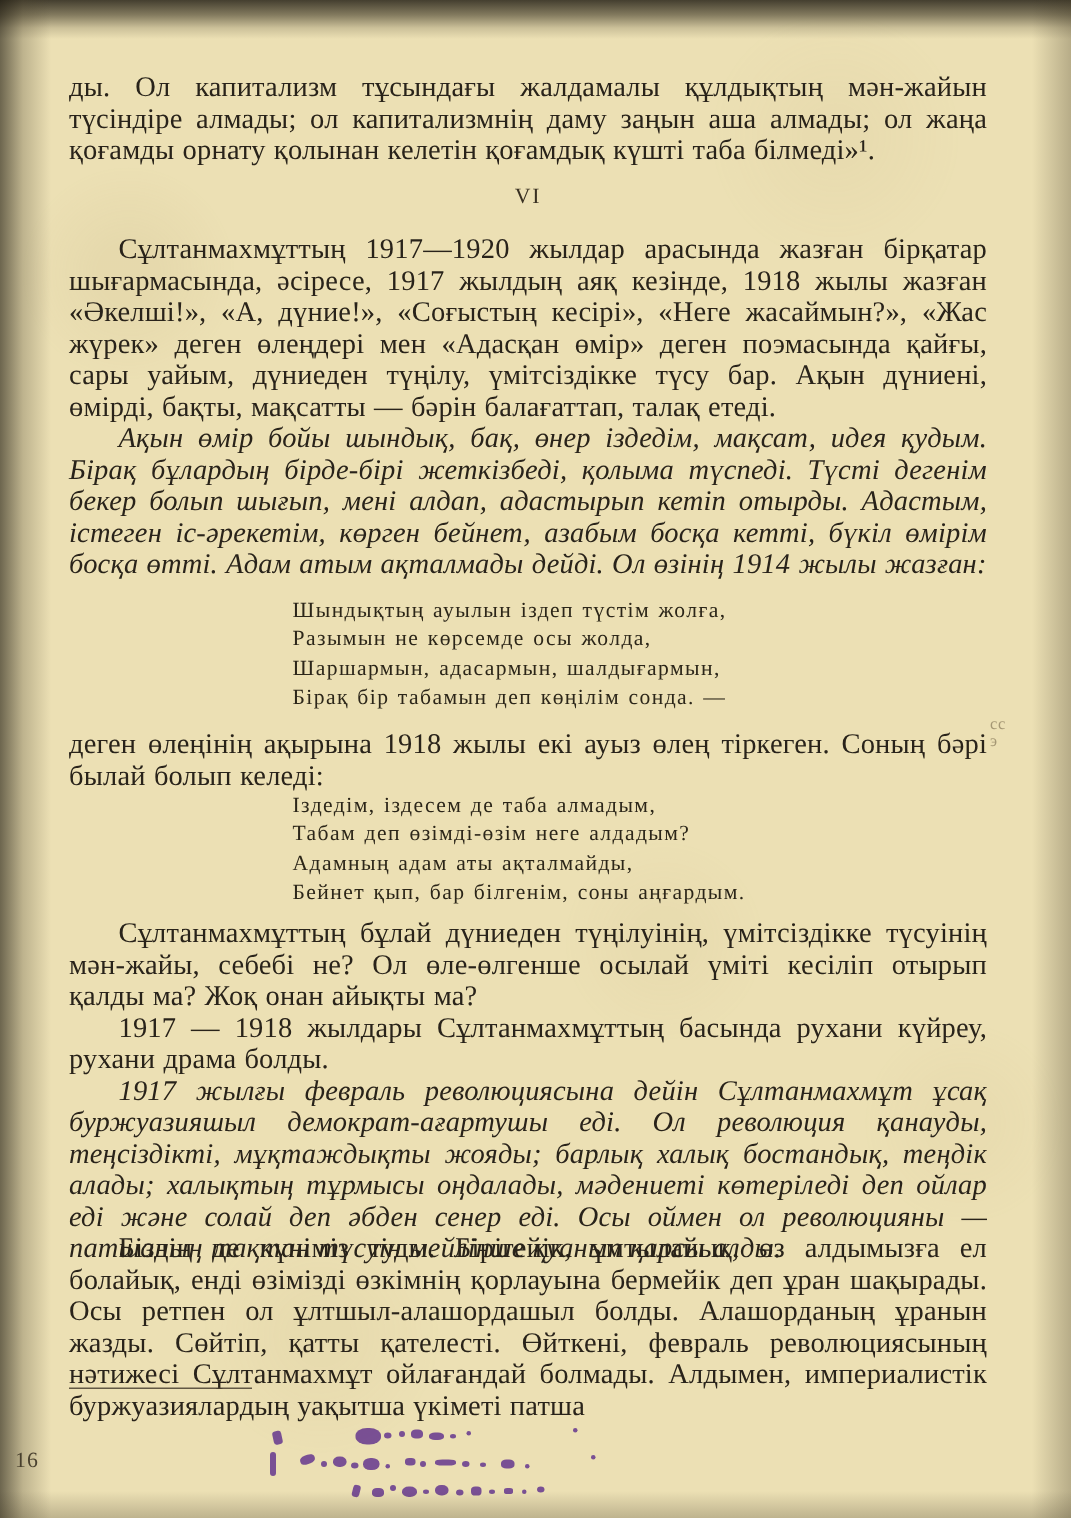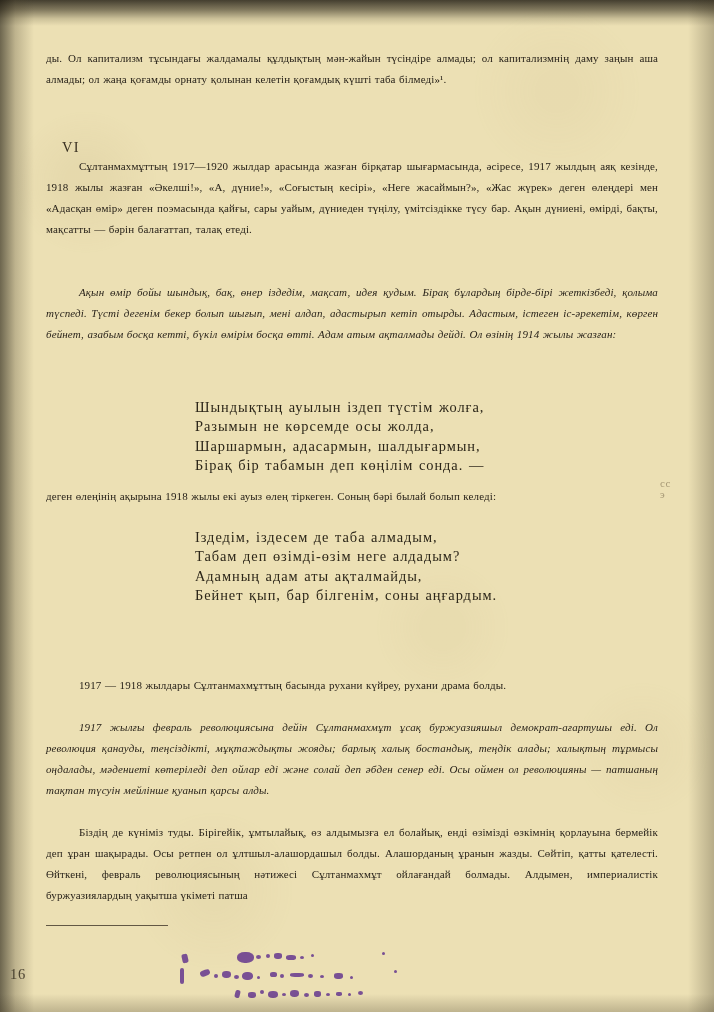--- a/index.html
+++ b/index.html
@@ -64,40 +64,40 @@
 
   .content {
     position: absolute;
     left: 46px;
     top: 0;
     width: 620px;
     height: 1012px;
   }
 
   .body-block {
-    font-size: 11px;
+    font-size: 19px;
     line-height: 21.1px;
     text-align: justify;
     text-justify: inter-word;
     letter-spacing: 0.12px;
     word-spacing: 0.6px;
     color: #29231a;
   }
   .body-block p {
     margin: 0;
     text-indent: 33px;
   }
   .body-block p.no-indent { text-indent: 0; }
 
   .chapter-num {
-    text-align: left;
+    text-align: center;
     font-size: 14.5px;
     letter-spacing: 1.2px;
     color: #3a3122;
-    margin: 16px;
+    margin: 0;
   }
 
   .verse {
     font-family: "Liberation Serif", "DejaVu Serif", serif;
     font-size: 14.4px;
     line-height: 19.4px;
     letter-spacing: 0.95px;
     word-spacing: 1.1px;
     color: #2c2619;
     margin: 0;
@@ -191,20 +191,23 @@
       <p class="no-indent">деген өлеңінің ақырына 1918 жылы екі ауыз өлең тіркеген. Соның бәрі былай болып келеді:</p>
     </div>
 
     <div class="verse" style="position:absolute; left:0; top:528px; width:612px;">
       <div>Іздедім, іздесем де таба алмадым,</div>
       <div>Табам деп өзімді-өзім неге алдадым?</div>
       <div>Адамның адам аты ақталмайды,</div>
       <div>Бейнет қып, бар білгенім, соны аңғардым.</div>
     </div>
 
+    <div class="body-block" style="position:absolute; left:0; top:612px; width:612px;">
+      <p>Сұлтанмахмұттың бұлай дүниеден түңілуінің, үмітсіздікке түсуінің мән-жайы, себебі не? Ол өле-өлгенше осылай үміті кесіліп отырып қалды ма? Жоқ онан айықты ма?</p>
+    </div>
 
     <div class="body-block" style="position:absolute; left:0; top:675px; width:612px;">
       <p>1917 — 1918 жылдары Сұлтанмахмұттың басында рухани күйреу, рухани драма болды.</p>
     </div>
 
     <div class="body-block" style="position:absolute; left:0; top:717px; width:612px;font-style:italic;">
       <p>1917 жылғы февраль революциясына дейін Сұлтанмахмұт ұсақ буржуазияшыл демократ-ағартушы еді. Ол революция қанауды, теңсіздікті, мұқтаждықты жояды; барлық халық бостандық, теңдік алады; халықтың тұрмысы оңдалады, мәдениеті көтеріледі деп ойлар еді және солай деп әбден сенер еді. Осы оймен ол революцияны — патшаның тақтан түсуін мейлінше қуанып қарсы алды.</p>
     </div>
 
     <div class="body-block" style="position:absolute; left:0; top:822px; width:612px;">

